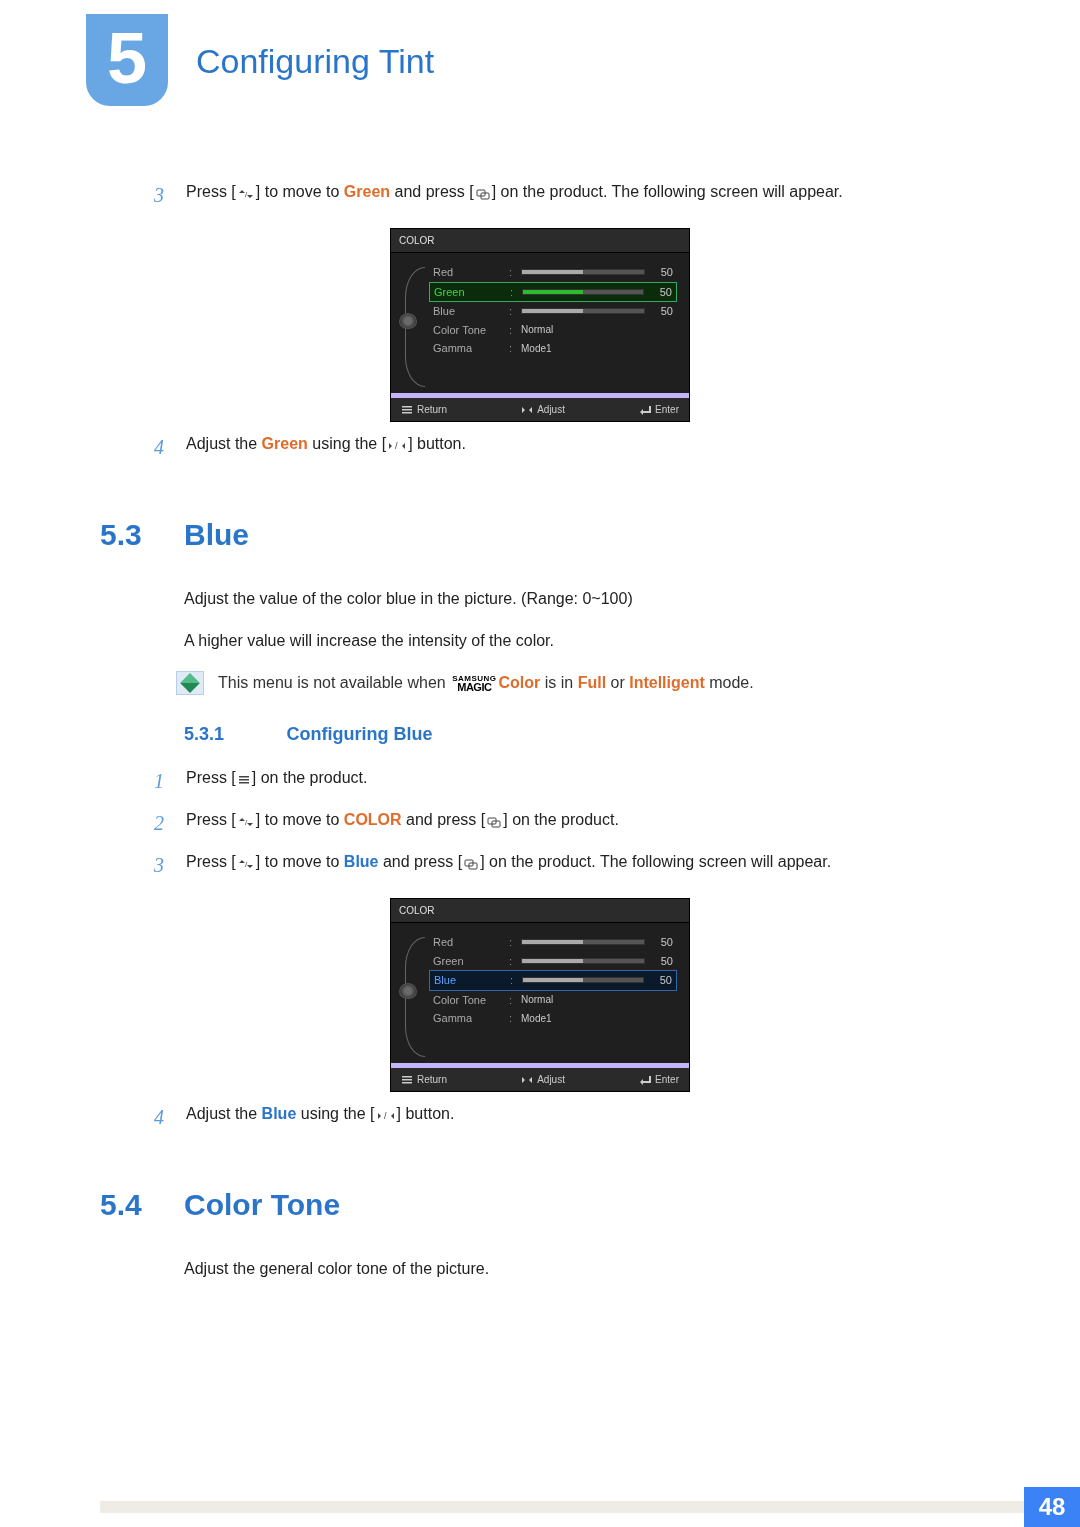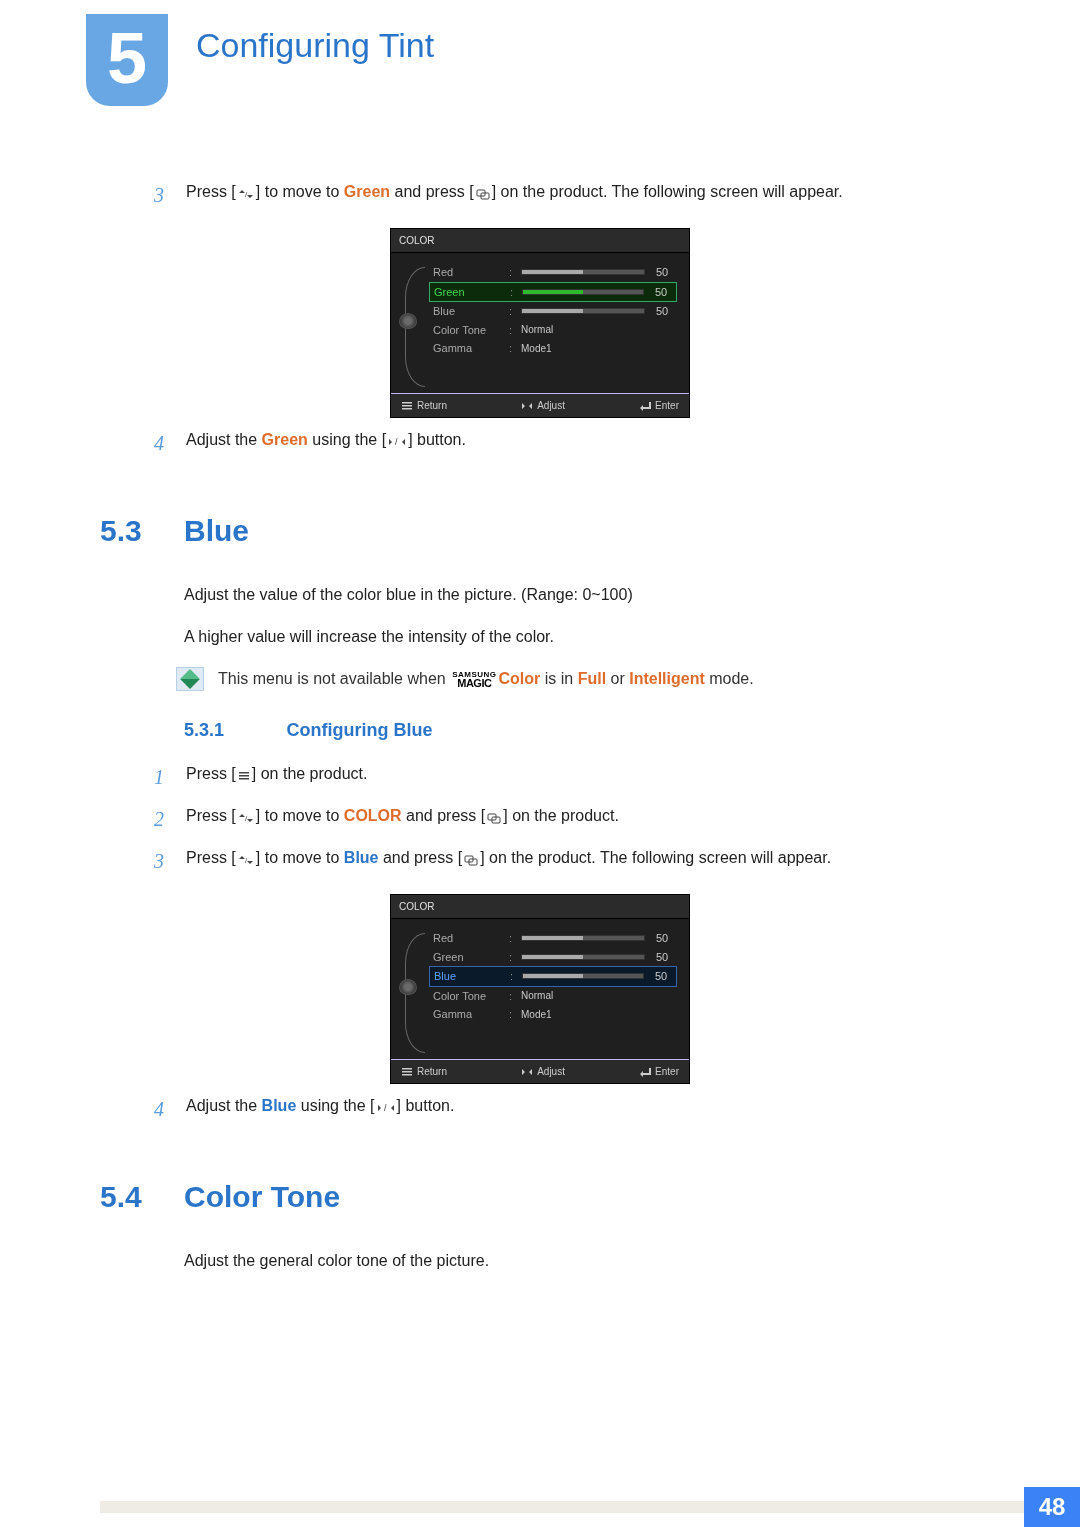--- a/index.html
+++ b/index.html
@@ -29,21 +29,21 @@
     color: #fff;
     font-size: 72px;
     font-weight: bold;
     text-align: center;
     line-height: 1;
     padding-top: 8px;
     font-family: Arial, sans-serif;
   }
   .chapter-title {
     position: absolute;
-    top: 20px;
+    top: 36px;
     left: 196px;
     color: #2a75c9;
     font-size: 34px;
     font-weight: normal;
   }
 
   .content { position: absolute; left: 100px; top: 180px; width: 880px; }
 
   .step-row { display: flex; margin-bottom: 12px; }
   .step-num {
@@ -122,26 +122,26 @@
   .osd-label { width: 70px; color: #aaa; font-size: 11px; }
   .osd-label.hi-green { color: #3dd64a; }
   .osd-label.hi-blue  { color: #5aa0ff; }
   .osd-colon { width: 6px; color: #888; }
   .osd-valcell { flex: 1; display: flex; align-items: center; gap: 6px; }
   .osd-bar {
     flex: 1; height: 6px;
     background: linear-gradient(to right, var(--fill) 0%, var(--fill) 50%, #555 50%, #555 100%);
     border: 1px solid #333;
   }
-  .osd-num { width: 22px; text-align: center; color: #c9c9c9; font-size: 11px; }
+  .osd-num { width: 22px; text-align: right; color: #c9c9c9; font-size: 11px; }
   .osd-textval { color: #c9c9c9; font-size: 10px; }
   .osd-footer {
     display: flex;
     background: #2a2a2a;
-    border-top: 1px solid #c4b5fd;
+    border-top: 5px solid #c4b5fd;
     padding: 4px 10px;
     justify-content: space-between;
     font-size: 10px;
     color: #ccc;
   }
   .osd-f-item { display: flex; align-items: center; gap: 4px; }
 
   
   .sec-heading { display: flex; align-items: baseline; margin-top: 50px; margin-bottom: 30px; }
   .sec-num { color: #2a75c9; font-size: 30px; font-weight: bold; width: 84px; }

